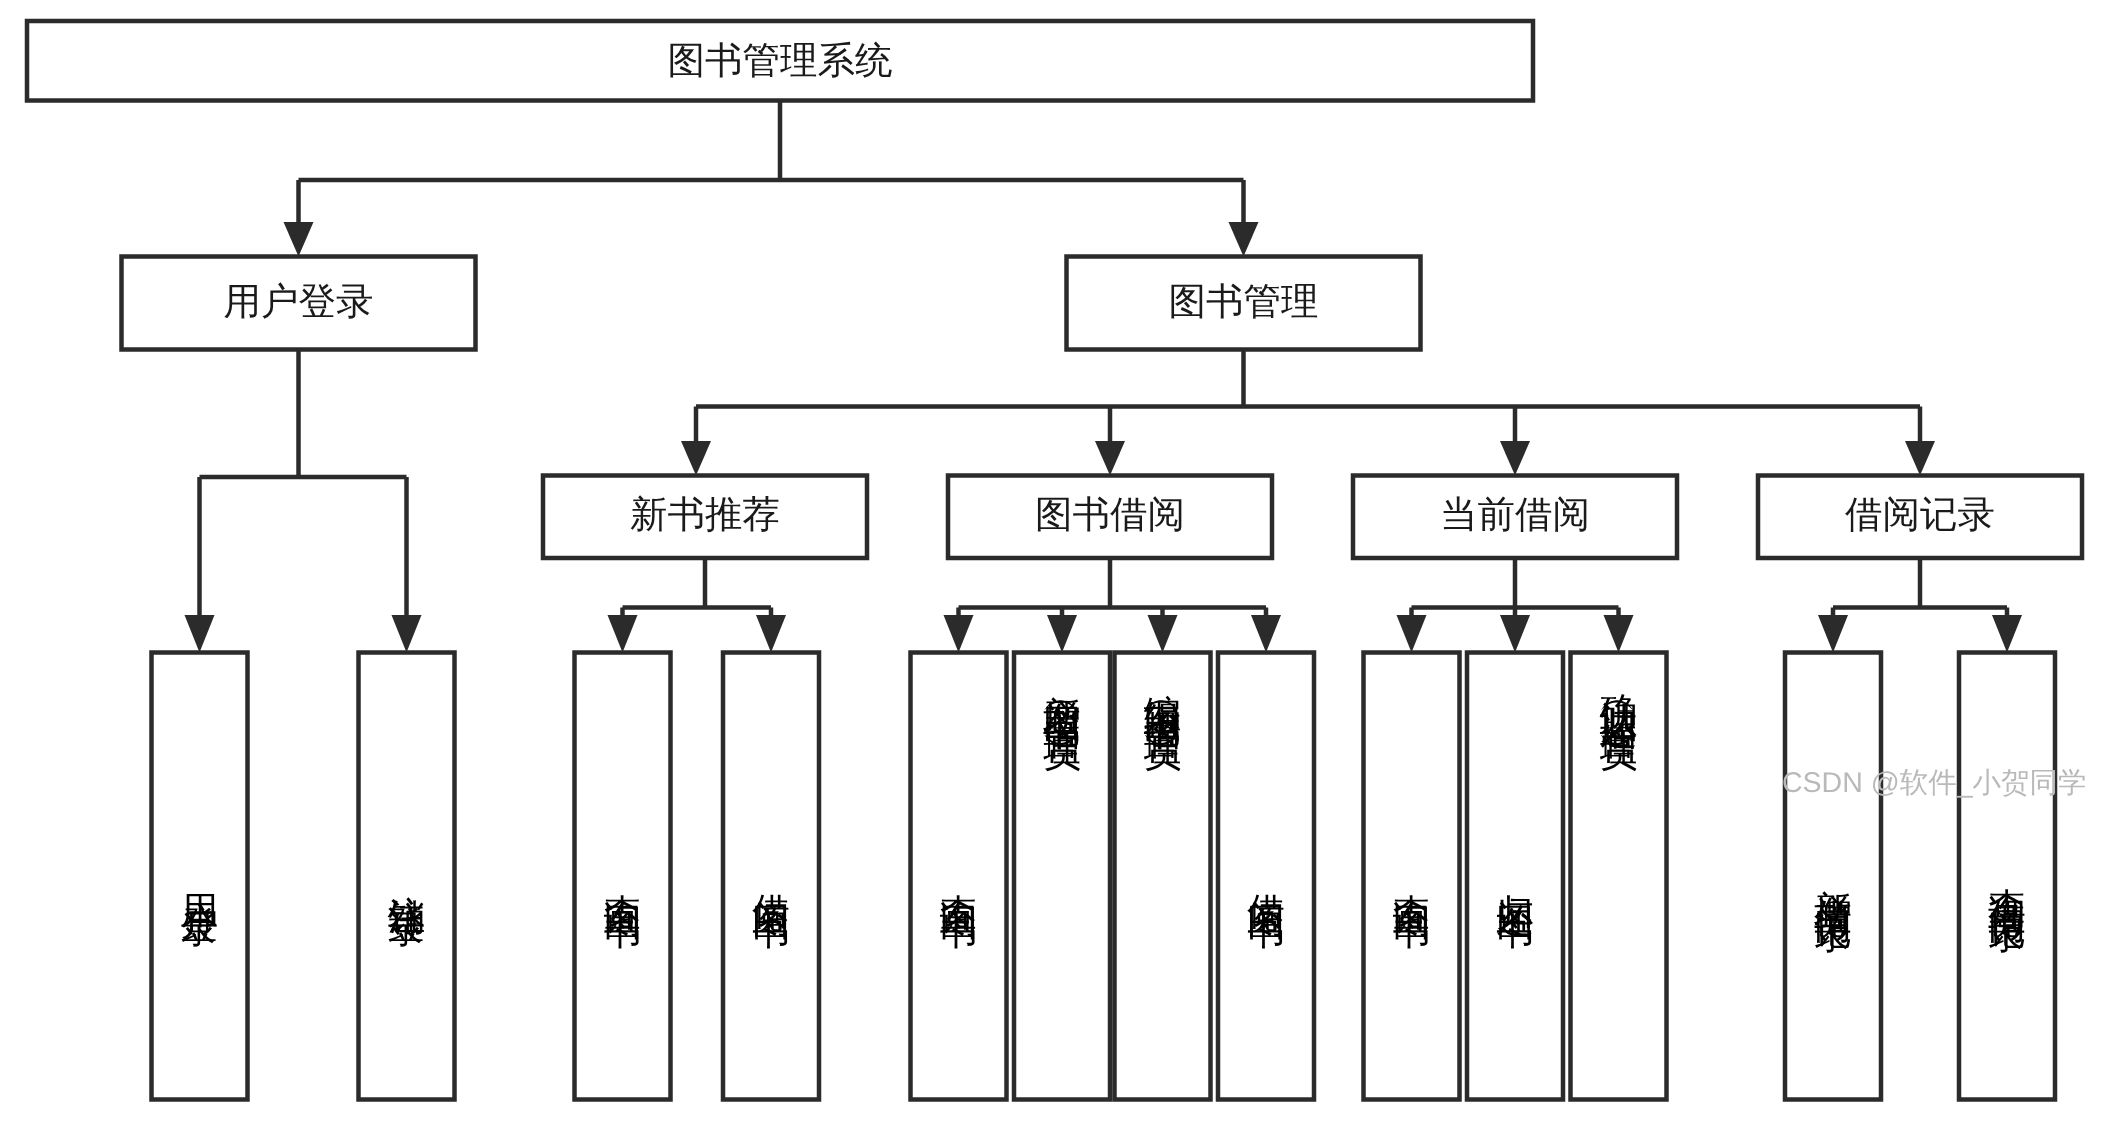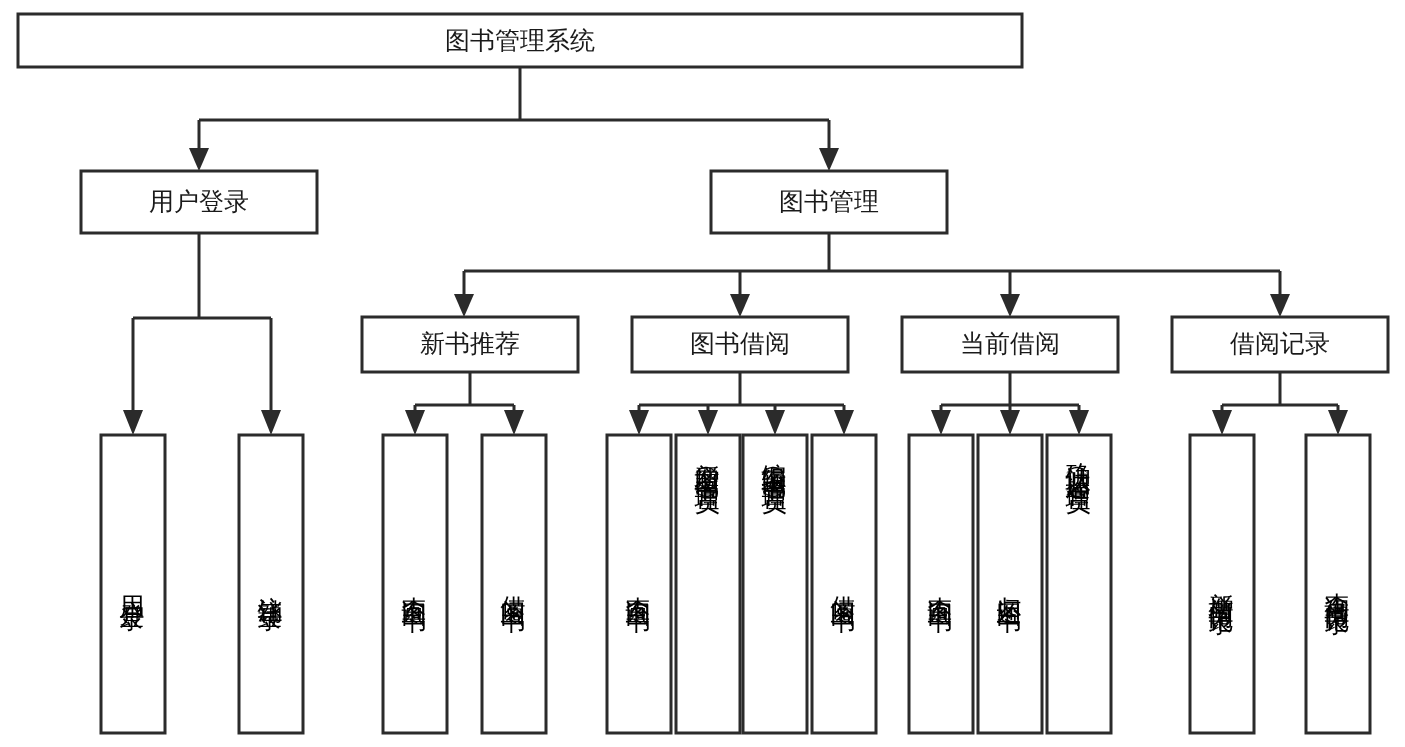--- a/index.html
+++ b/index.html
@@ -235,13 +235,14 @@
       <span class="label-v">确认归还（管理员）</span>
     </div>
     <div style="position:absolute;left:1190px;top:435px;width:64px;height:298px;display:flex;align-items:center;justify-content:center;">
       <span class="label-v">新增借阅记录</span>
     </div>
     <div style="position:absolute;left:1306px;top:435px;width:64px;height:298px;display:flex;align-items:center;justify-content:center;">
       <span class="label-v">查询借阅记录</span>
     </div>
   </div>
 
+  <div class="watermark">CSDN @软件_小贺同学</div>
 </div>
 
 </body></html>

